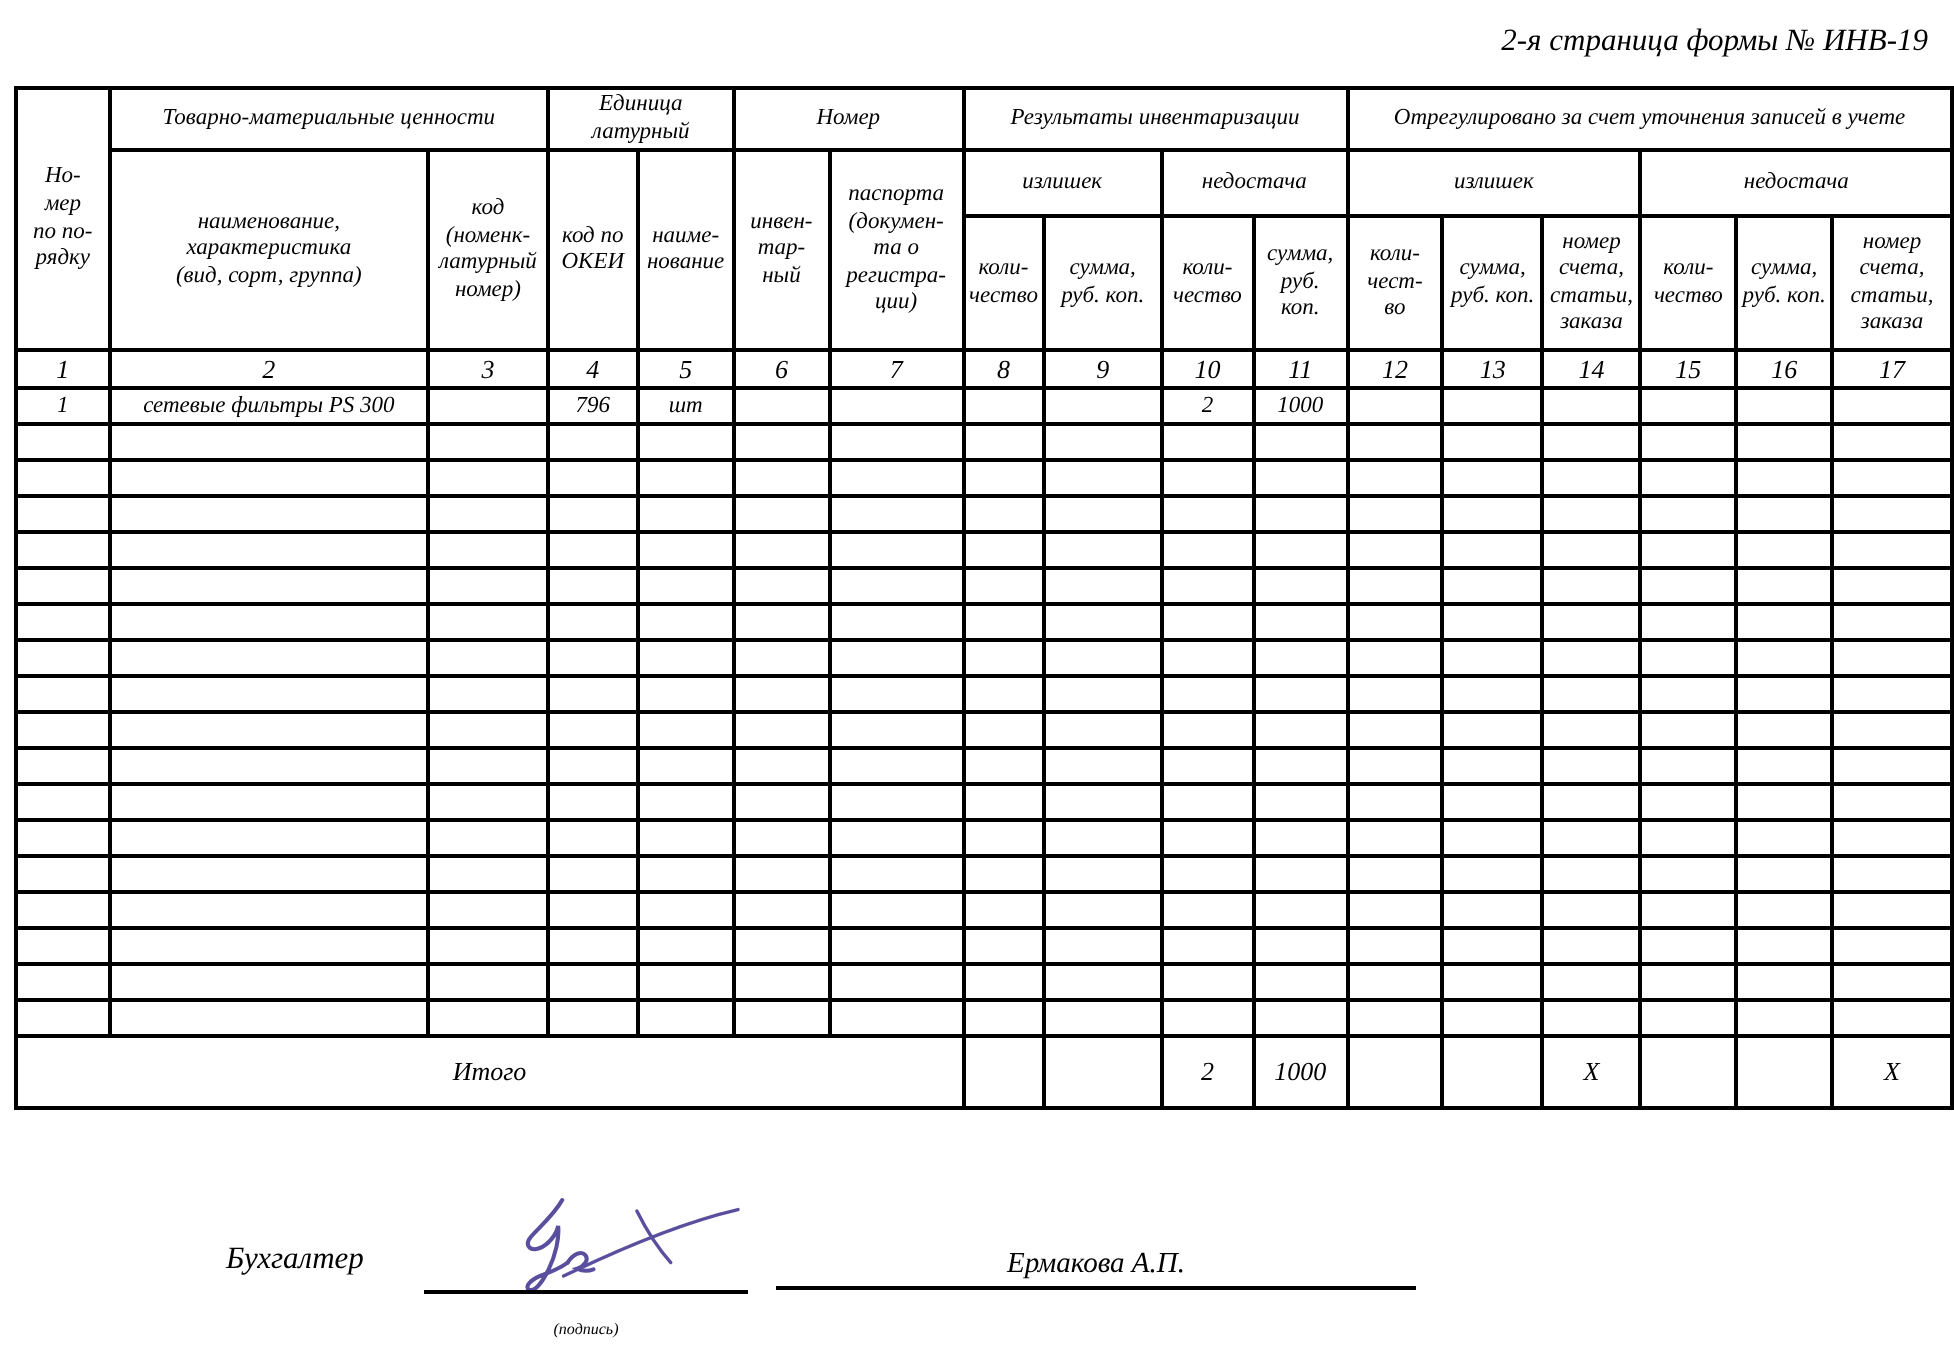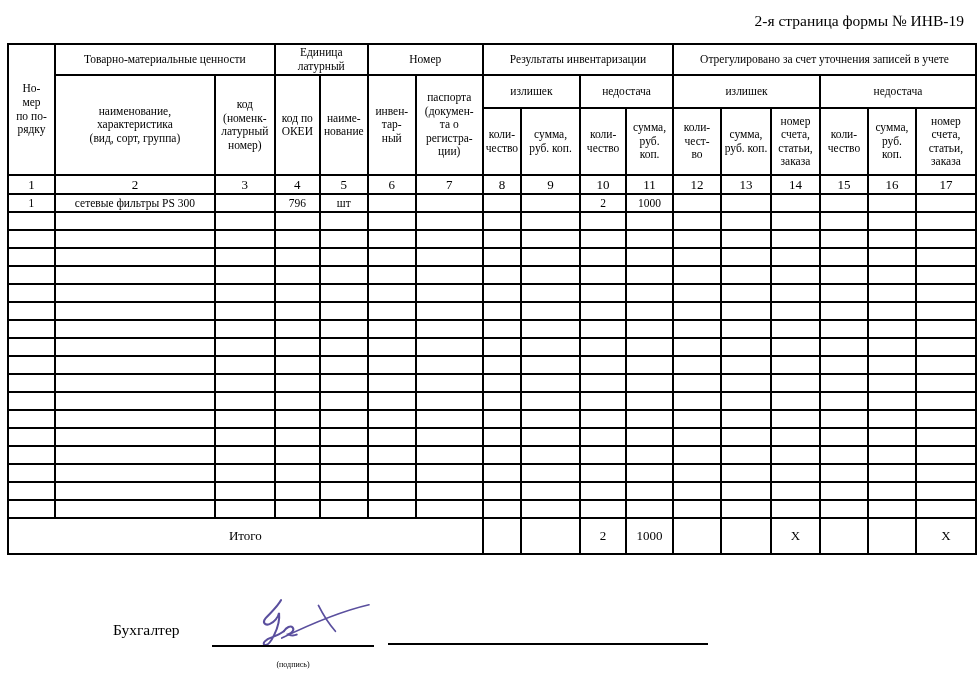--- a/index.html
+++ b/index.html
@@ -5,20 +5,21 @@
   * { margin: 0; padding: 0; box-sizing: border-box; }
   body { background: #ffffff; }
   .page {
     position: relative;
     width: 977px;
     height: 678px;
     background: #ffffff;
     font-family: "Liberation Serif", serif;
     color: #000;
     overflow: hidden;
+    font-style: italic;
   }
   .title {
     position: absolute;
     top: 12px;
     right: 13px;
     font-size: 15.5px;
     white-space: nowrap;
   }
   table.inv {
     position: absolute;
@@ -572,15 +573,16 @@
       <path stroke-width="6" d="M86,6 C74,28 52,46 40,60 C30,72 38,82 52,77 C66,72 78,56 80,44 C82,62 76,88 66,108 C58,125 46,142 37,138 C30,134 40,122 58,116 C74,110 86,104 94,98" stroke="#5a4f9e"></path>
       <path stroke-width="6" d="M94,98 C102,86 114,80 120,87 C126,94 118,104 108,107 C114,110 122,112 132,108" stroke="#5a4f9e"></path>
       <path stroke-width="5" d="M88,118 C150,88 250,42 345,20" stroke="#5a4f9e"></path>
       <path stroke-width="5" d="M196,22 C210,50 228,78 246,98" stroke="#5a4f9e"></path>
     </g>
   </svg>
 
   <div class="sig-line one"></div>
   <div class="sig-caption one">(подпись)</div>
 
+  <div class="sig-name">Ермакова А.П.</div>
   <div class="sig-line two"></div>
 
 </div>
 
 </body></html>

